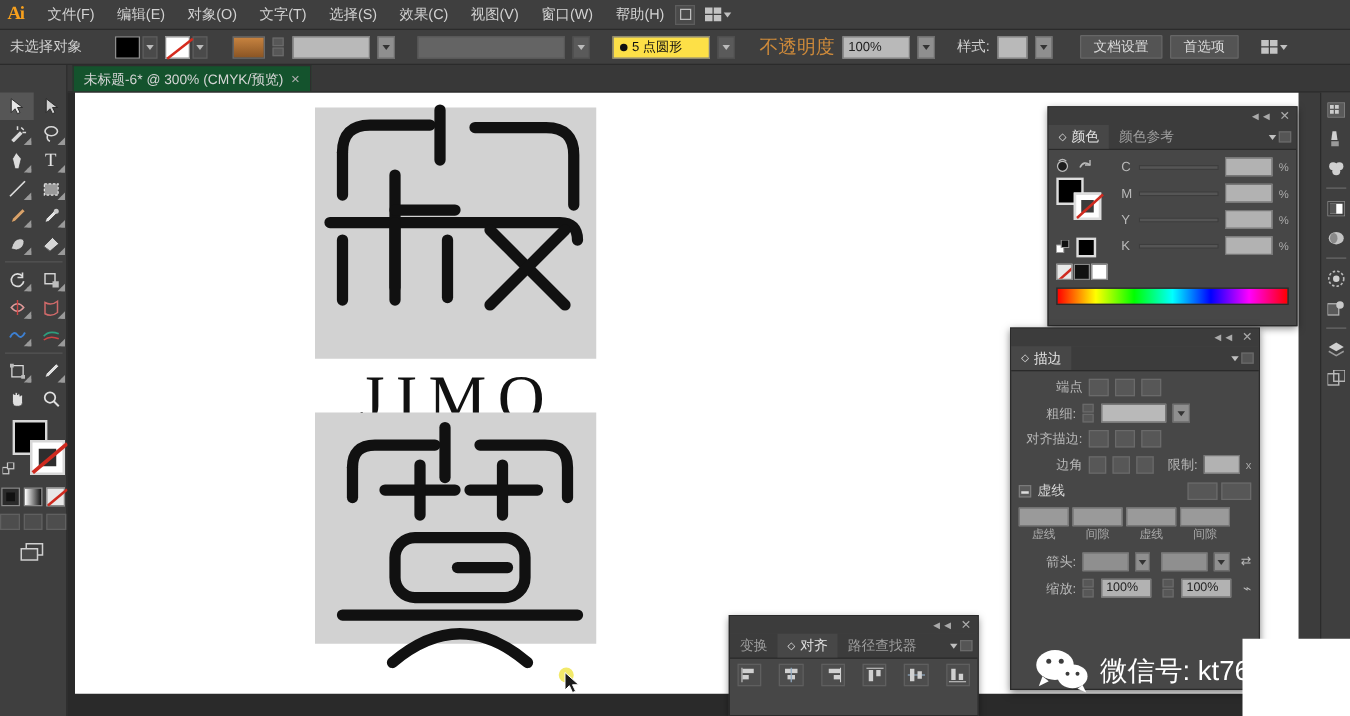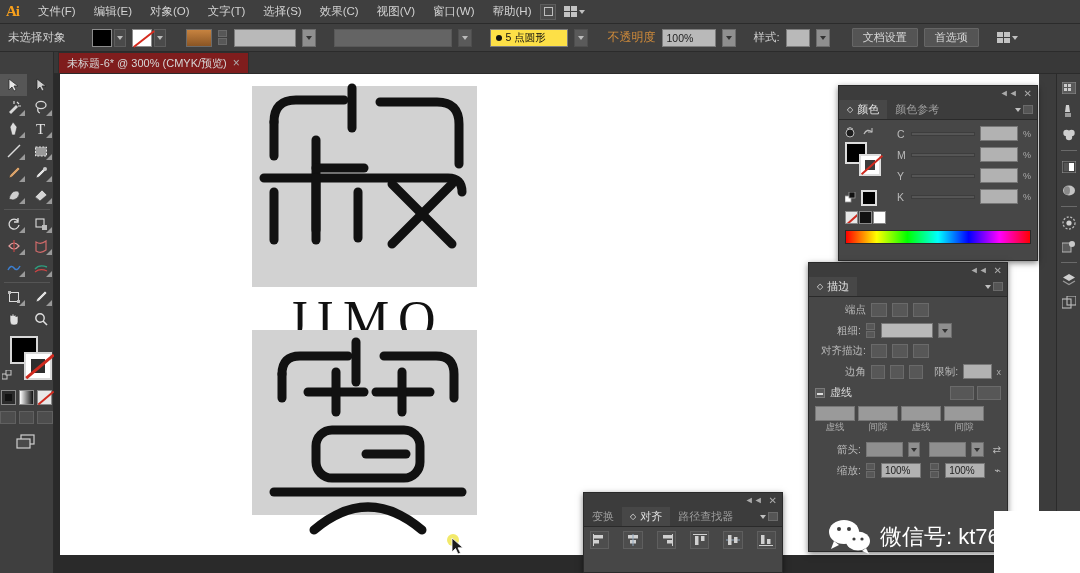--- a/index.html
+++ b/index.html
@@ -72,33 +72,33 @@
     display:flex;align-items:center;justify-content:center;
   }
   .drop-btn.dk{ background:#5a5a5a;border-color:#4e4e4e;}
   .caret-dk{width:0;height:0;border-left:3px solid transparent;border-right:3px solid transparent;border-top:4px solid #333;}
   .caret-lt{width:0;height:0;border-left:3px solid transparent;border-right:3px solid transparent;border-top:4px solid #bbb;}
   .stroke-field{
     height:18px;background:#fde047;border:1px solid #7d7d7d;color:#111;
     display:flex;align-items:center;gap:4px;padding:0 5px;font-size:10.5px;
   }
   .dot{width:6px;height:6px;border-radius:50%;background:#111;display:block;}
-  .opacity-lbl{ color:#d08b3a; font-size:12px; }
+  .opacity-lbl{ color:#d08b3a; font-size:15px; }
   .pill-btn{
     height:19px;background:#545454;border:1px solid #666;color:#d8d8d8;
     display:flex;align-items:center;padding:0 10px;font-size:11px;border-radius:1px;
   }
 
   
   #tabbar{
     position:absolute; left:54px; top:52px; width:1026px; height:22px;
     background:#383838; border-bottom:1px solid #2b2b2b; display:flex; align-items:flex-end;
   }
   #doctab{
-    height:21px; background:#7f1d1d; border:1px solid #2e2e2e; border-bottom:none;
+    height:21px; background:#14532d; border:1px solid #2e2e2e; border-bottom:none;
     display:flex; align-items:center; gap:6px; padding:0 8px; color:#d6d6d6; font-size:11px;
     margin-left:4px;
   }
   .tab-close{ color:#b0b0b0; font-size:12px; line-height:1; }
 
   
   #toolbar{
     position:absolute; left:0; top:52px; width:54px; height:521px;
     background:#3f3f3f; border-right:1px solid #2b2b2b;
     padding-top:22px;

